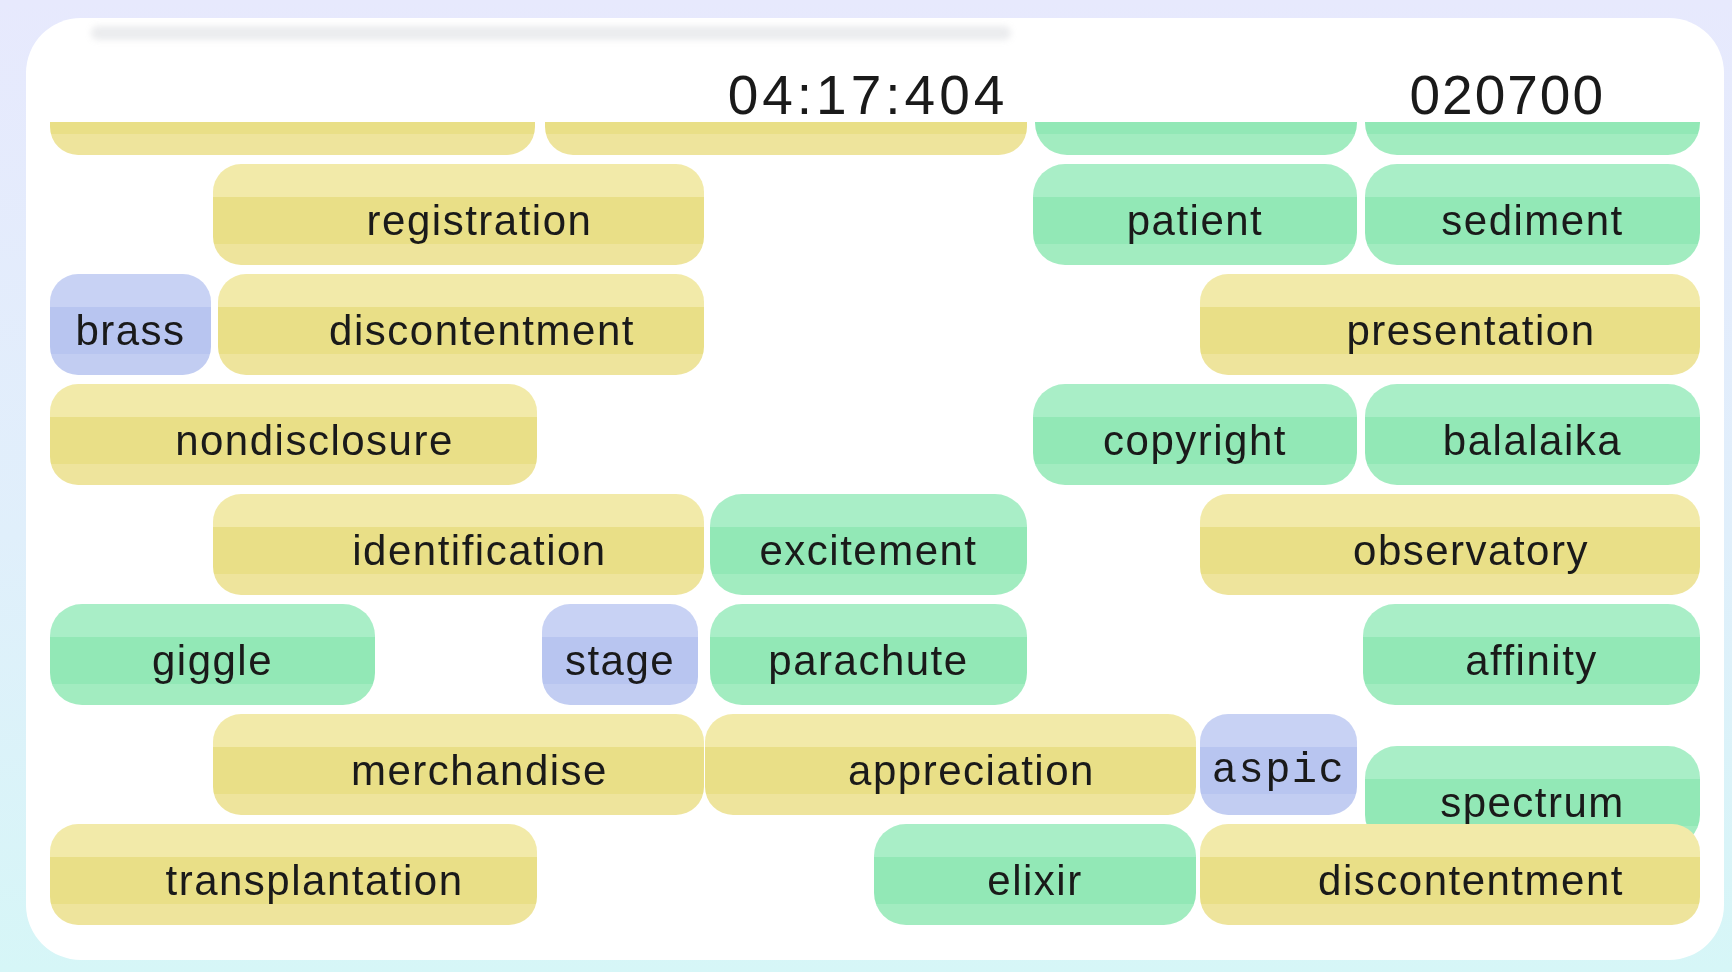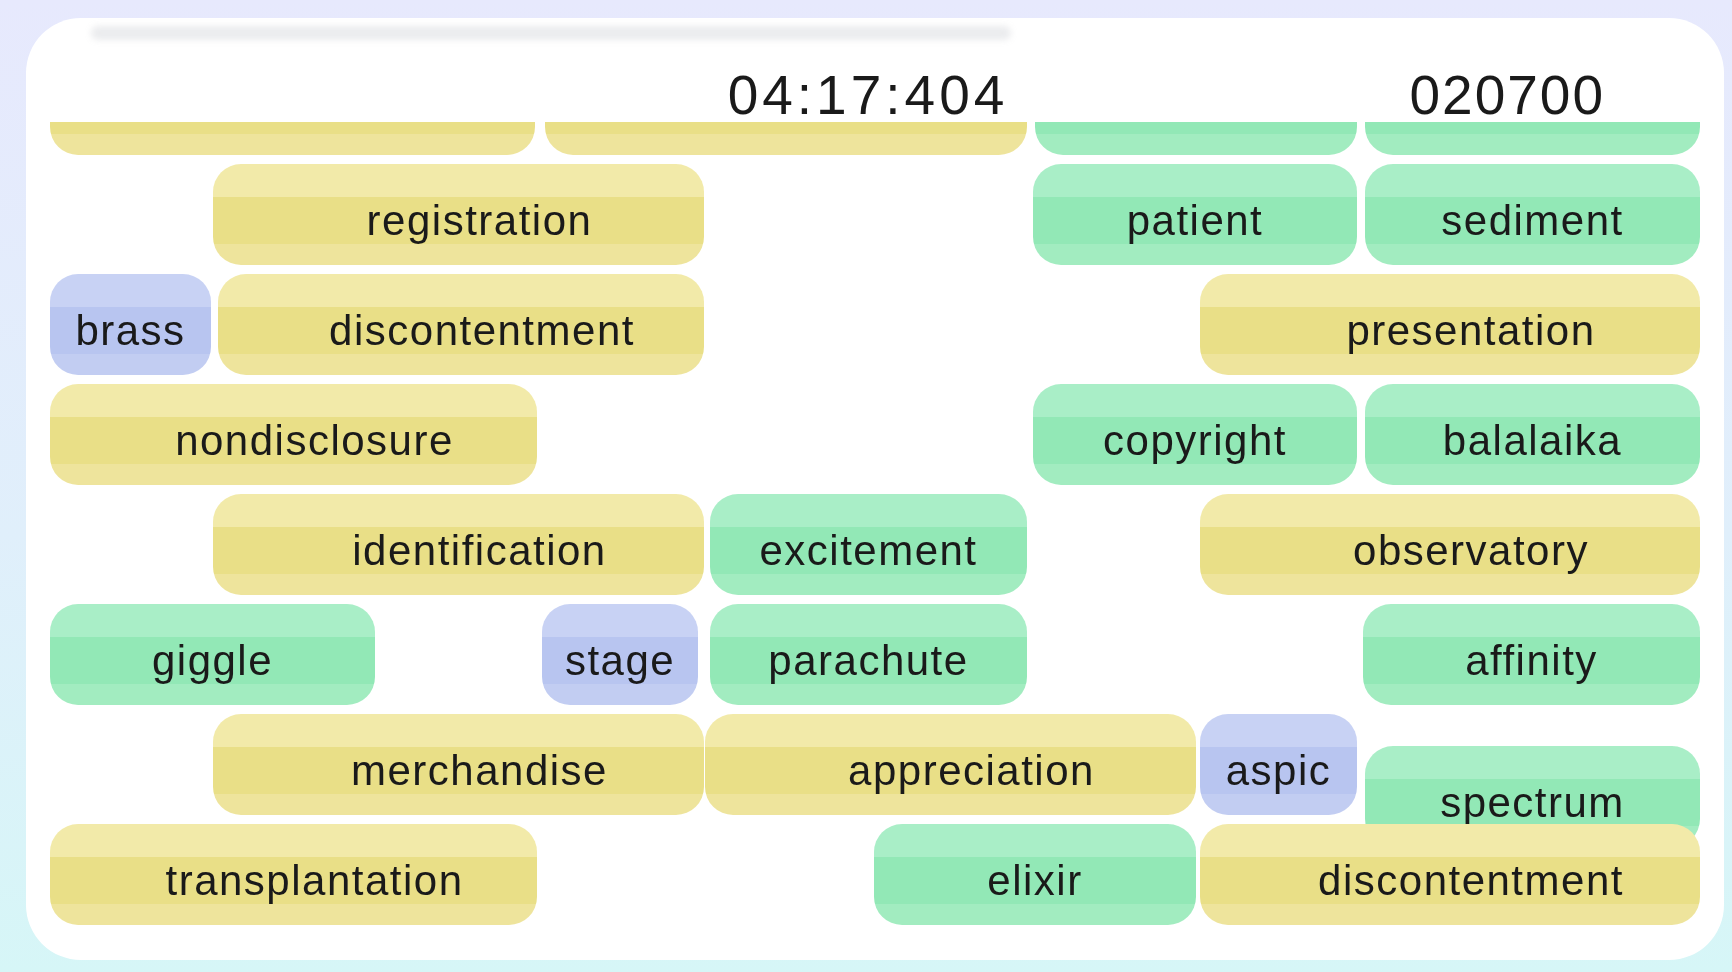--- a/index.html
+++ b/index.html
@@ -26,21 +26,21 @@
   }
   .board{
     position:absolute;left:0;top:104px;width:1698px;height:838px;overflow:hidden;
   }
   .pill{
     position:absolute;height:101px;border-radius:28px;box-sizing:border-box;
     display:flex;align-items:center;justify-content:center;padding-top:13px;
     font-size:42px;letter-spacing:1.5px;color:var(--text);cursor:pointer;white-space:nowrap;
   }
   .pill.yellow{background:linear-gradient(180deg,var(--y-l) 0 33%,var(--y-m) 33% 79%,var(--y-b) 79% 100%);padding-left:42px;}
-  .pill.green {background:linear-gradient(180deg,var(--g-l) 0 33%,var(--g-m) 33% 79%,var(--g-b) 79% 100%);}
+  .pill.green {background:linear-gradient(180deg,var(--g-l) 0 33%,var(--g-m) 33% 79%,var(--g-b) 79% 100%);border-radius:32px;}
   .pill.blue  {background:linear-gradient(180deg,var(--b-l) 0 33%,var(--b-m) 33% 79%,var(--b-b) 79% 100%);}
 </style>
 </head>
 <body>
 
 <div class="stage">
   <div class="card">
     <div class="ghost"></div>
     <div class="timer">04:17:404</div>
     <div class="score">020700</div>
@@ -104,21 +104,21 @@
         </div>
         <div class="pill green" style="left: 1337px; top: 482px; width: 337px;">
           <span>affinity</span>
         </div>
         <div class="pill yellow" style="left: 187px; top: 592px; width: 491px;">
           <span>merchandise</span>
         </div>
         <div class="pill yellow" style="left: 679px; top: 592px; width: 491px;">
           <span>appreciation</span>
         </div>
-        <div class="pill blue" style="left: 1174px; top: 592px; width: 157px;">
+        <div class="pill blue" style="left: 1174px; top: 592px; width: 157px; font-family: Liberation Mono, monospace;">
           <span>aspic</span>
         </div>
         <div class="pill green" style="left: 1339px; top: 592px; width: 335px; margin-top: 32px;">
           <span>spectrum</span>
         </div>
         <div class="pill yellow" style="left: 24px; top: 702px; width: 487px;">
           <span>transplantation</span>
         </div>
         <div class="pill green" style="left: 848px; top: 702px; width: 322px;">
           <span>elixir</span>

